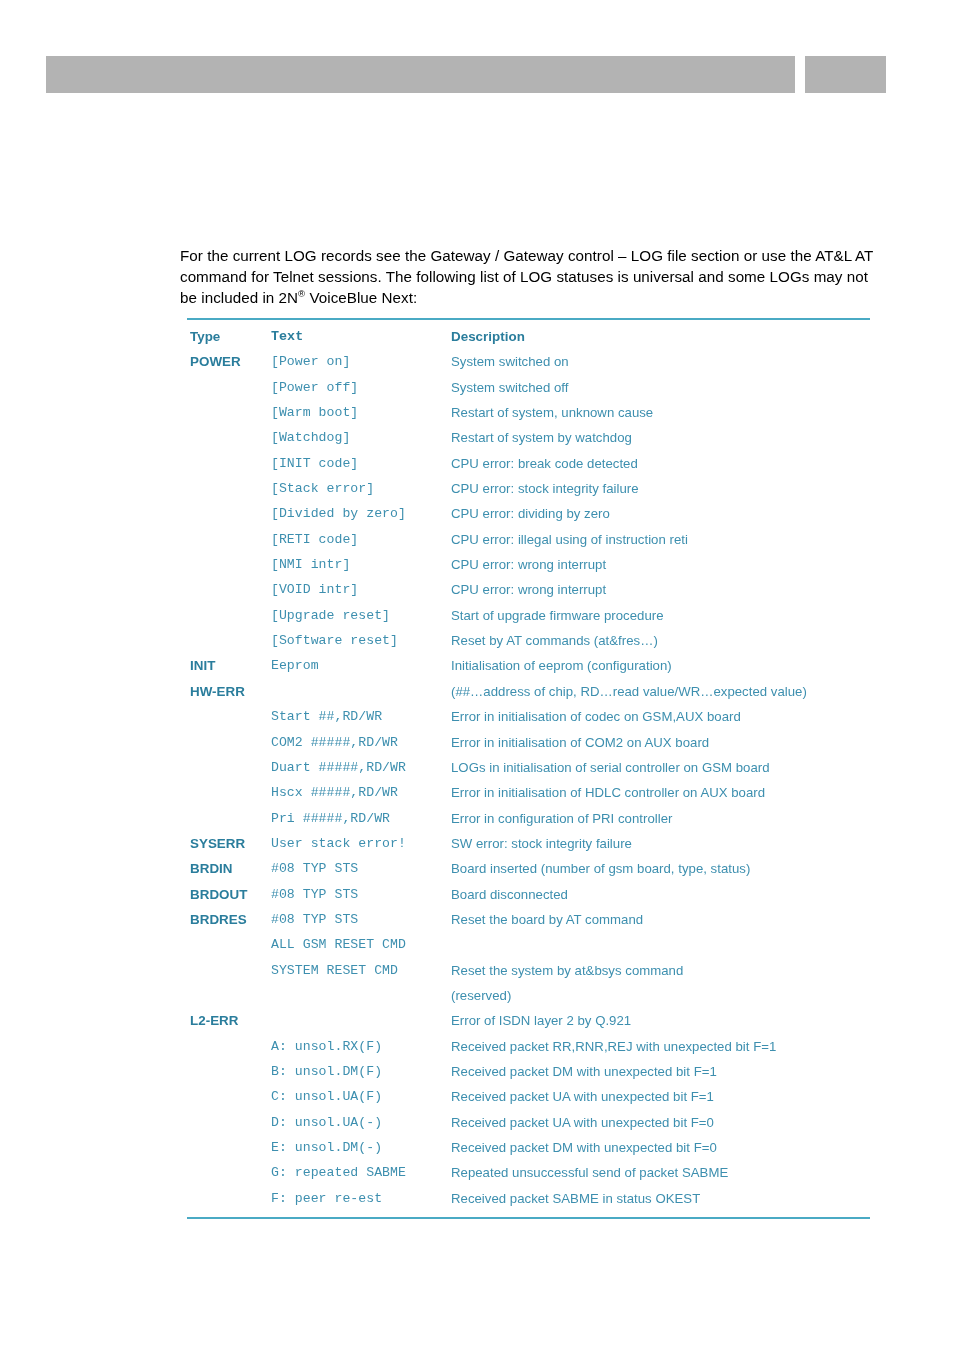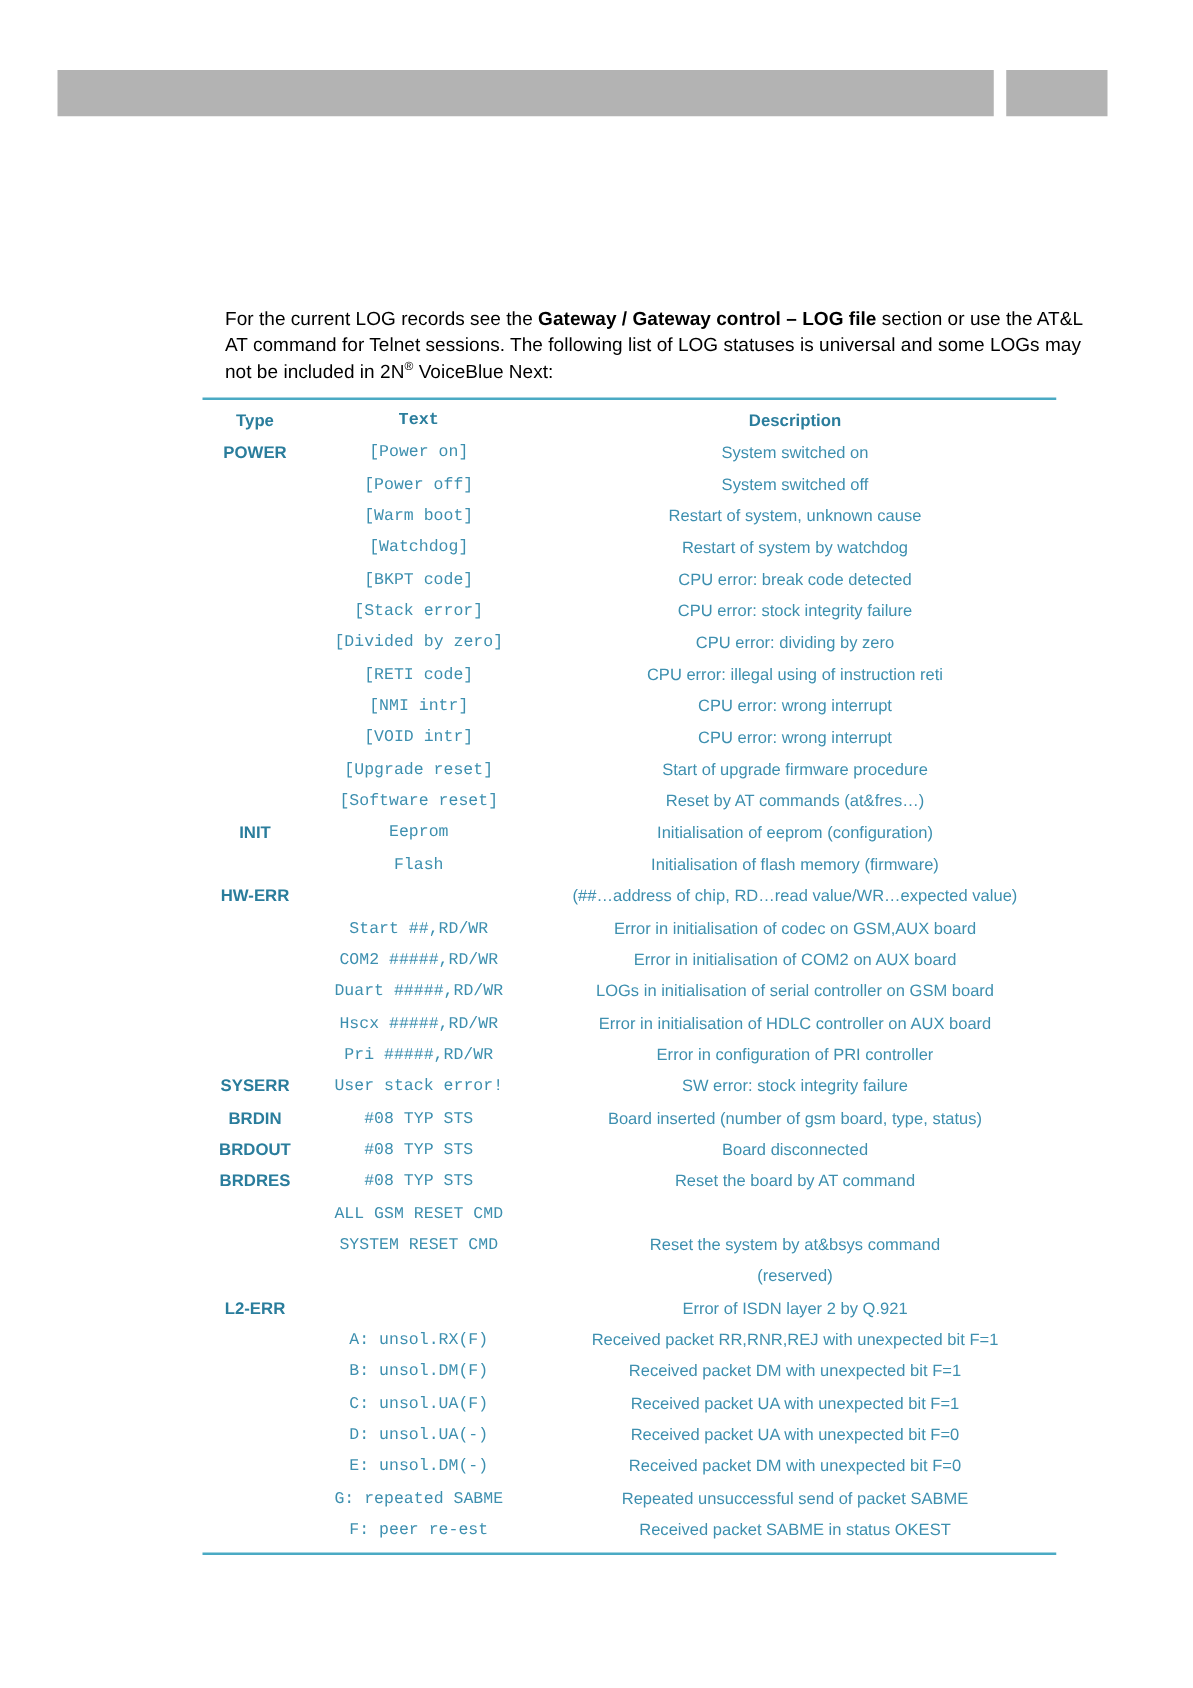--- a/index.html
+++ b/index.html
@@ -45,40 +45,39 @@
     position: absolute;
     left: 180px;
     top: 231px;
     width: 706px;
     font-size: 15.2px;
     line-height: 20.8px;
     color: #000000;
     letter-spacing: 0.04px;
   }
   .intro b {
-    font-weight: bold;
+    font-weight: normal;
   }
   .intro sup {
     font-size: 9.6px;
     vertical-align: super;
     line-height: 0;
   }
 
   
   .log-table {
     position: absolute;
-    left: 162px;
+    left: 187px;
     top: 318px;
     width: 683px;
     border-top: 2.4px solid #4aaac4;
     border-bottom: 2.4px solid #4aaac4;
     padding-top: 8px;
     padding-bottom: 2px;
     box-sizing: border-box;
-    text-align: center;
   }
   .row {
     display: block;
     position: relative;
     height: 25.35px;
     white-space: nowrap;
   }
   .cell {
     position: absolute;
     top: 0;
@@ -136,21 +135,21 @@
         <span class="cell col-text">[Warm boot]</span>
         <span class="cell col-desc">Restart of system, unknown cause</span>
       </div>
       <div class="row">
         <span class="cell col-type"></span>
         <span class="cell col-text">[Watchdog]</span>
         <span class="cell col-desc">Restart of system by watchdog</span>
       </div>
       <div class="row">
         <span class="cell col-type"></span>
-        <span class="cell col-text">[BKPT code]</span>
+        <span class="cell col-text">[INIT code]</span>
         <span class="cell col-desc">CPU error: break code detected</span>
       </div>
       <div class="row">
         <span class="cell col-type"></span>
         <span class="cell col-text">[Stack error]</span>
         <span class="cell col-desc">CPU error: stock integrity failure</span>
       </div>
       <div class="row">
         <span class="cell col-type"></span>
         <span class="cell col-text">[Divided by zero]</span>
@@ -180,25 +179,20 @@
         <span class="cell col-type"></span>
         <span class="cell col-text">[Software reset]</span>
         <span class="cell col-desc">Reset by AT commands (at&amp;fres…)</span>
       </div>
       <div class="row">
         <span class="cell col-type type-label">INIT</span>
         <span class="cell col-text">Eeprom</span>
         <span class="cell col-desc">Initialisation of eeprom (configuration)</span>
       </div>
       <div class="row">
-        <span class="cell col-type"></span>
-        <span class="cell col-text">Flash</span>
-        <span class="cell col-desc">Initialisation of flash memory (firmware)</span>
-      </div>
-      <div class="row">
         <span class="cell col-type type-label">HW-ERR</span>
         <span class="cell col-text"></span>
         <span class="cell col-desc">(##…address of chip, RD…read value/WR…expected value)</span>
       </div>
       <div class="row">
         <span class="cell col-type"></span>
         <span class="cell col-text">Start ##,RD/WR</span>
         <span class="cell col-desc">Error in initialisation of codec on GSM,AUX board</span>
       </div>
       <div class="row">

